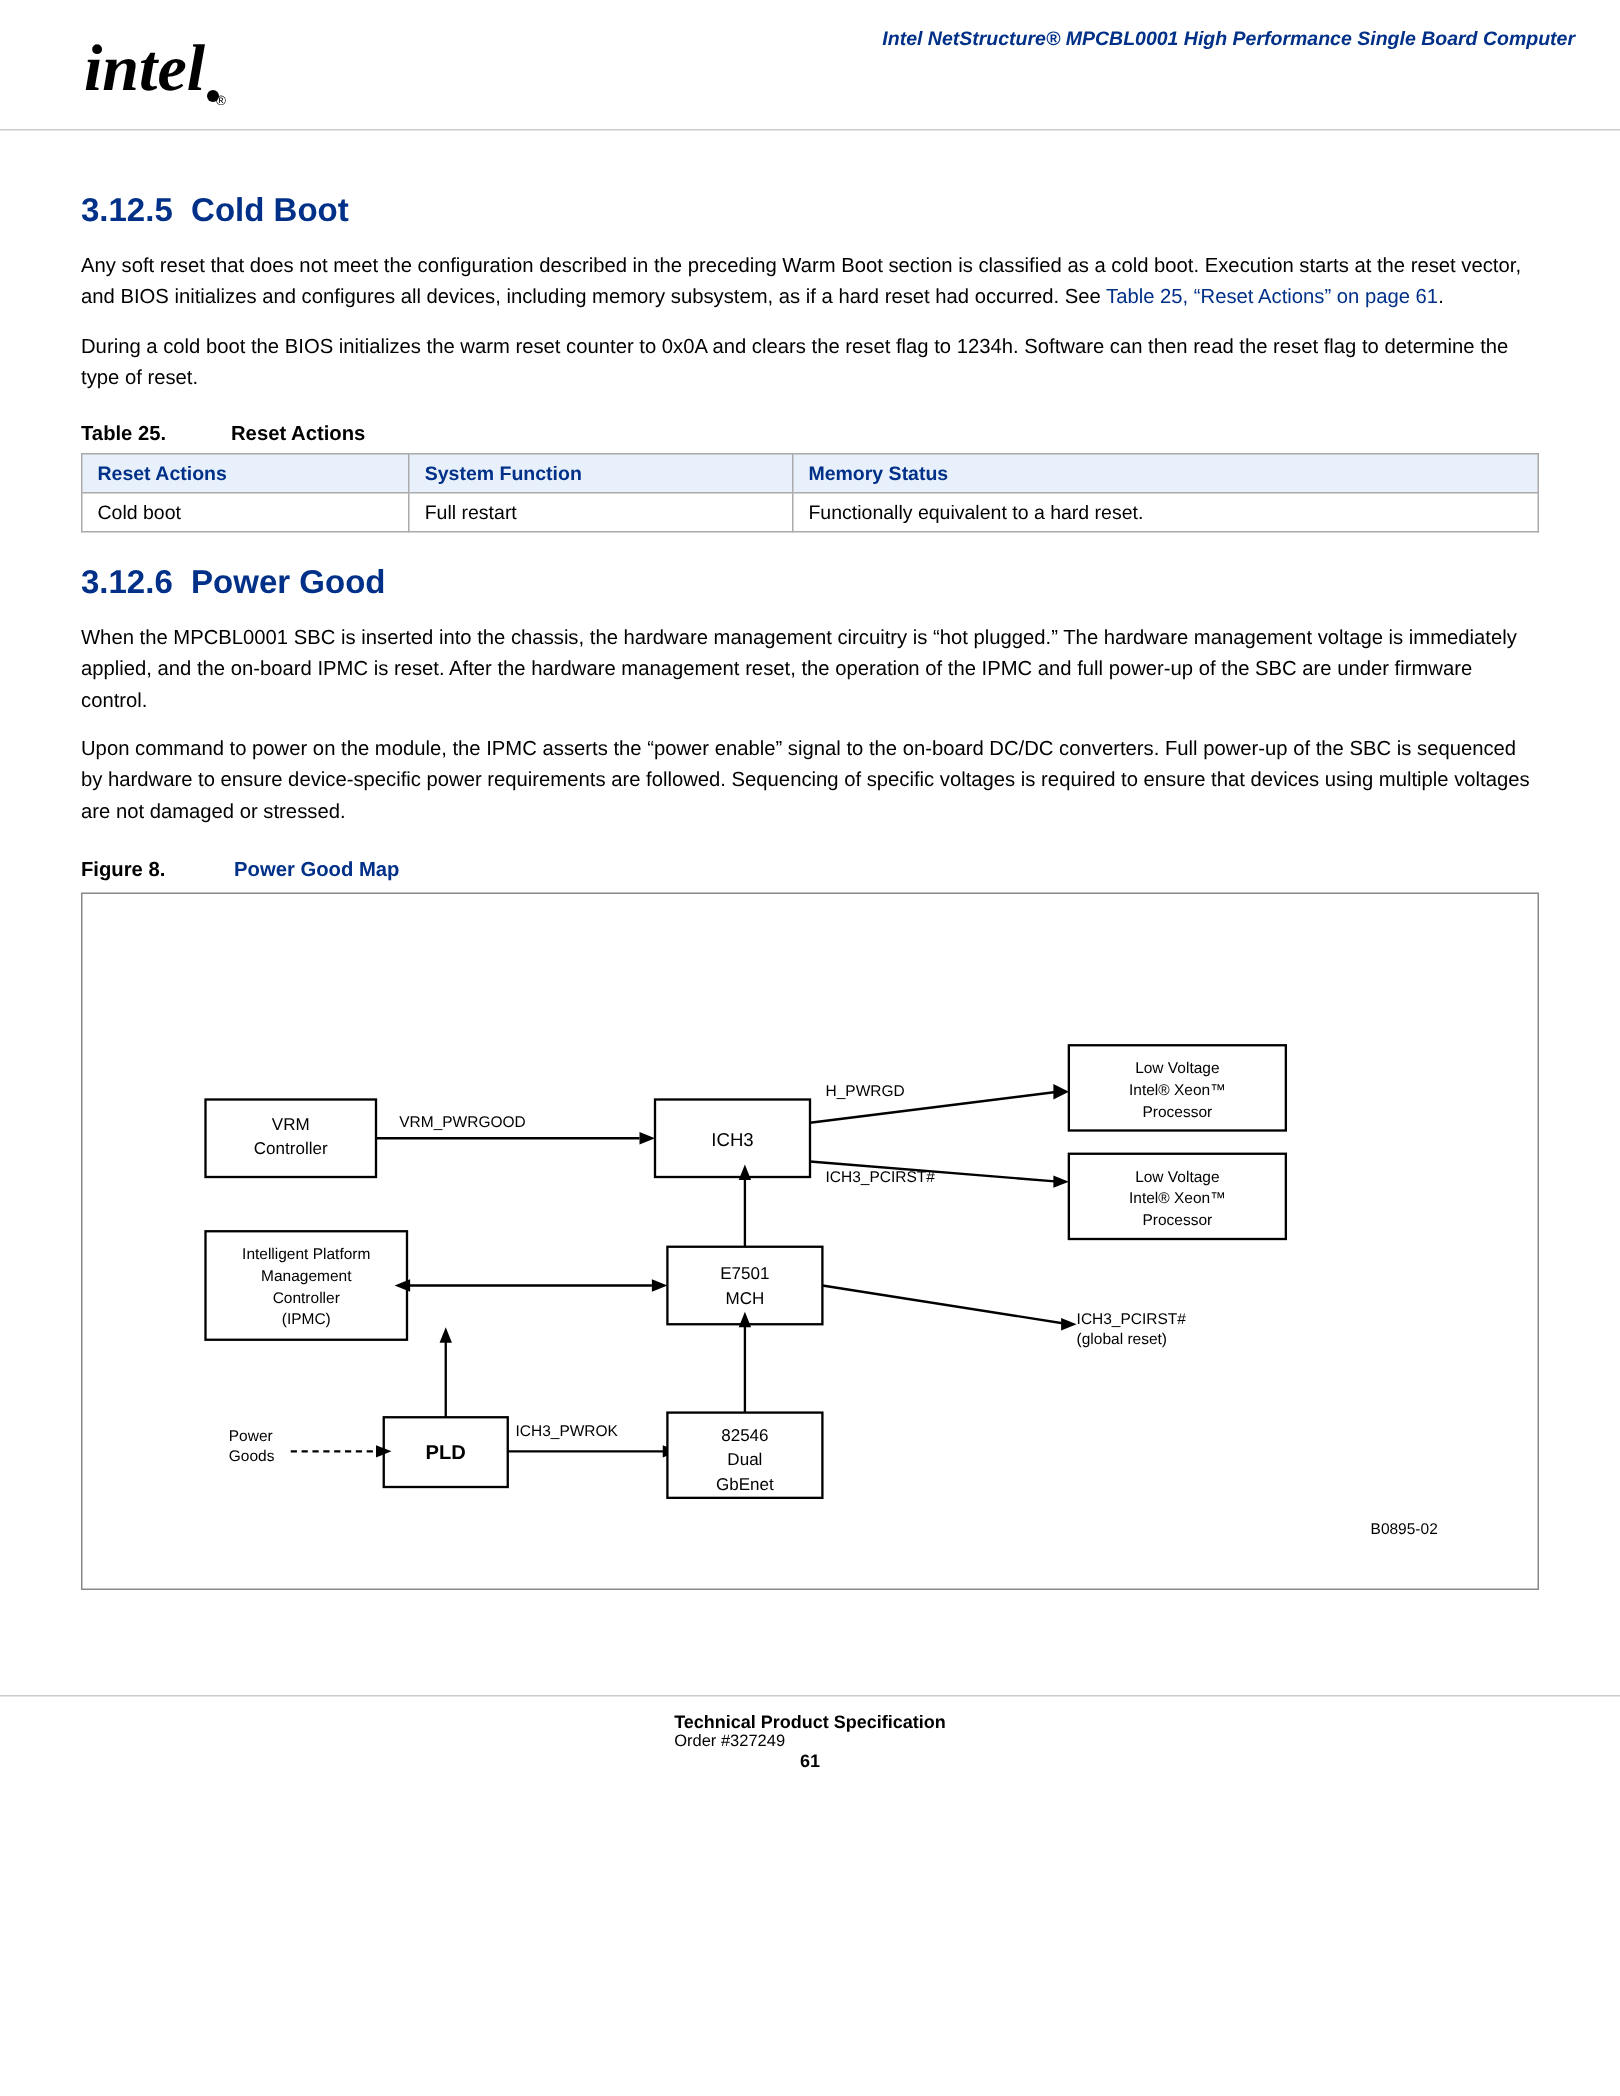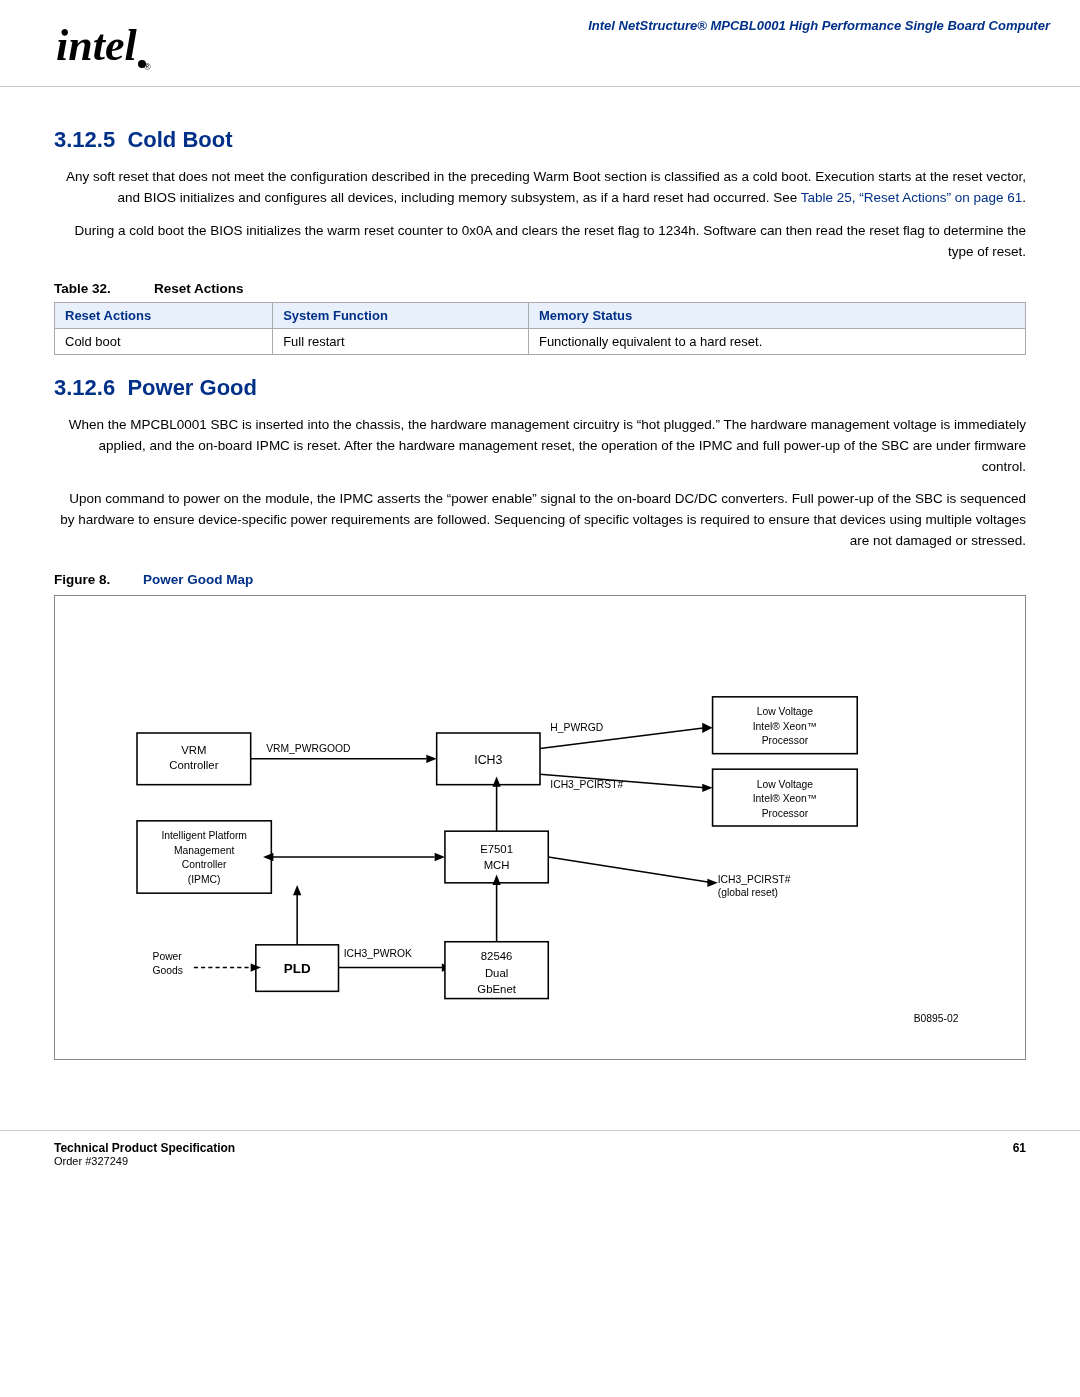--- a/index.html
+++ b/index.html
@@ -48,21 +48,20 @@
       color: #003087;
       margin-bottom: 14px;
       margin-top: 20px;
     }
 
     .body-text {
       font-size: 13.5px;
       line-height: 1.55;
       margin-bottom: 12px;
       color: #000;
-      text-align: right;
     }
 
     .link-text {
       color: #003087;
       text-decoration: none;
     }
 
     
     .table-label {
       font-size: 13.5px;
@@ -98,21 +97,21 @@
       vertical-align: top;
     }
 
     
     .figure-label {
       font-size: 13.5px;
       font-weight: bold;
       margin-bottom: 8px;
       margin-top: 20px;
       display: flex;
-      gap: 19px;
+      gap: 32px;
     }
     .figure-label .fig-num {
       min-width: 70px;
     }
     .figure-label .fig-title {
       color: #003087;
     }
 
     
     .diagram-container {
@@ -129,22 +128,23 @@
       width: 100%;
       height: 420px;
     }
 
     
     .footer {
       border-top: 1px solid #ccc;
       padding: 10px 54px;
       display: flex;
       justify-content: space-between;
-      align-items: flex-start;
+      align-items: center;
       font-size: 12px;
+      flex-direction: column;
     }
     .footer-left .footer-title {
       font-weight: bold;
       font-size: 12px;
     }
     .footer-left .footer-order {
       font-size: 11px;
     }
     .footer-right {
       font-size: 12px;
@@ -176,21 +176,21 @@
       <span>3.12.5</span>&nbsp;&nbsp;<span>Cold Boot</span>
     </div>
 
     <p class="body-text">
       <span>Any soft reset that does not meet the configuration described in the preceding Warm Boot section is classified as a cold boot. Execution starts at the reset vector, and BIOS initializes and configures all devices, including memory subsystem, as if a hard reset had occurred. See </span><a class="link-text">Table 25, “Reset Actions” on page 61</a><span>.</span>
     </p>
 
     <p class="body-text">During a cold boot the BIOS initializes the warm reset counter to 0x0A and clears the reset flag to 1234h. Software can then read the reset flag to determine the type of reset.</p>
 
     <div class="table-label">
-      <span class="table-num">Table 32.</span>
+      <span class="table-num">Table 25.</span>
       <span>Reset Actions</span>
     </div>
 
     <table class="data-table">
       <thead>
         <tr>
           <th>Reset Actions</th>
           <th>System Function</th>
           <th>Memory Status</th>
         </tr>

